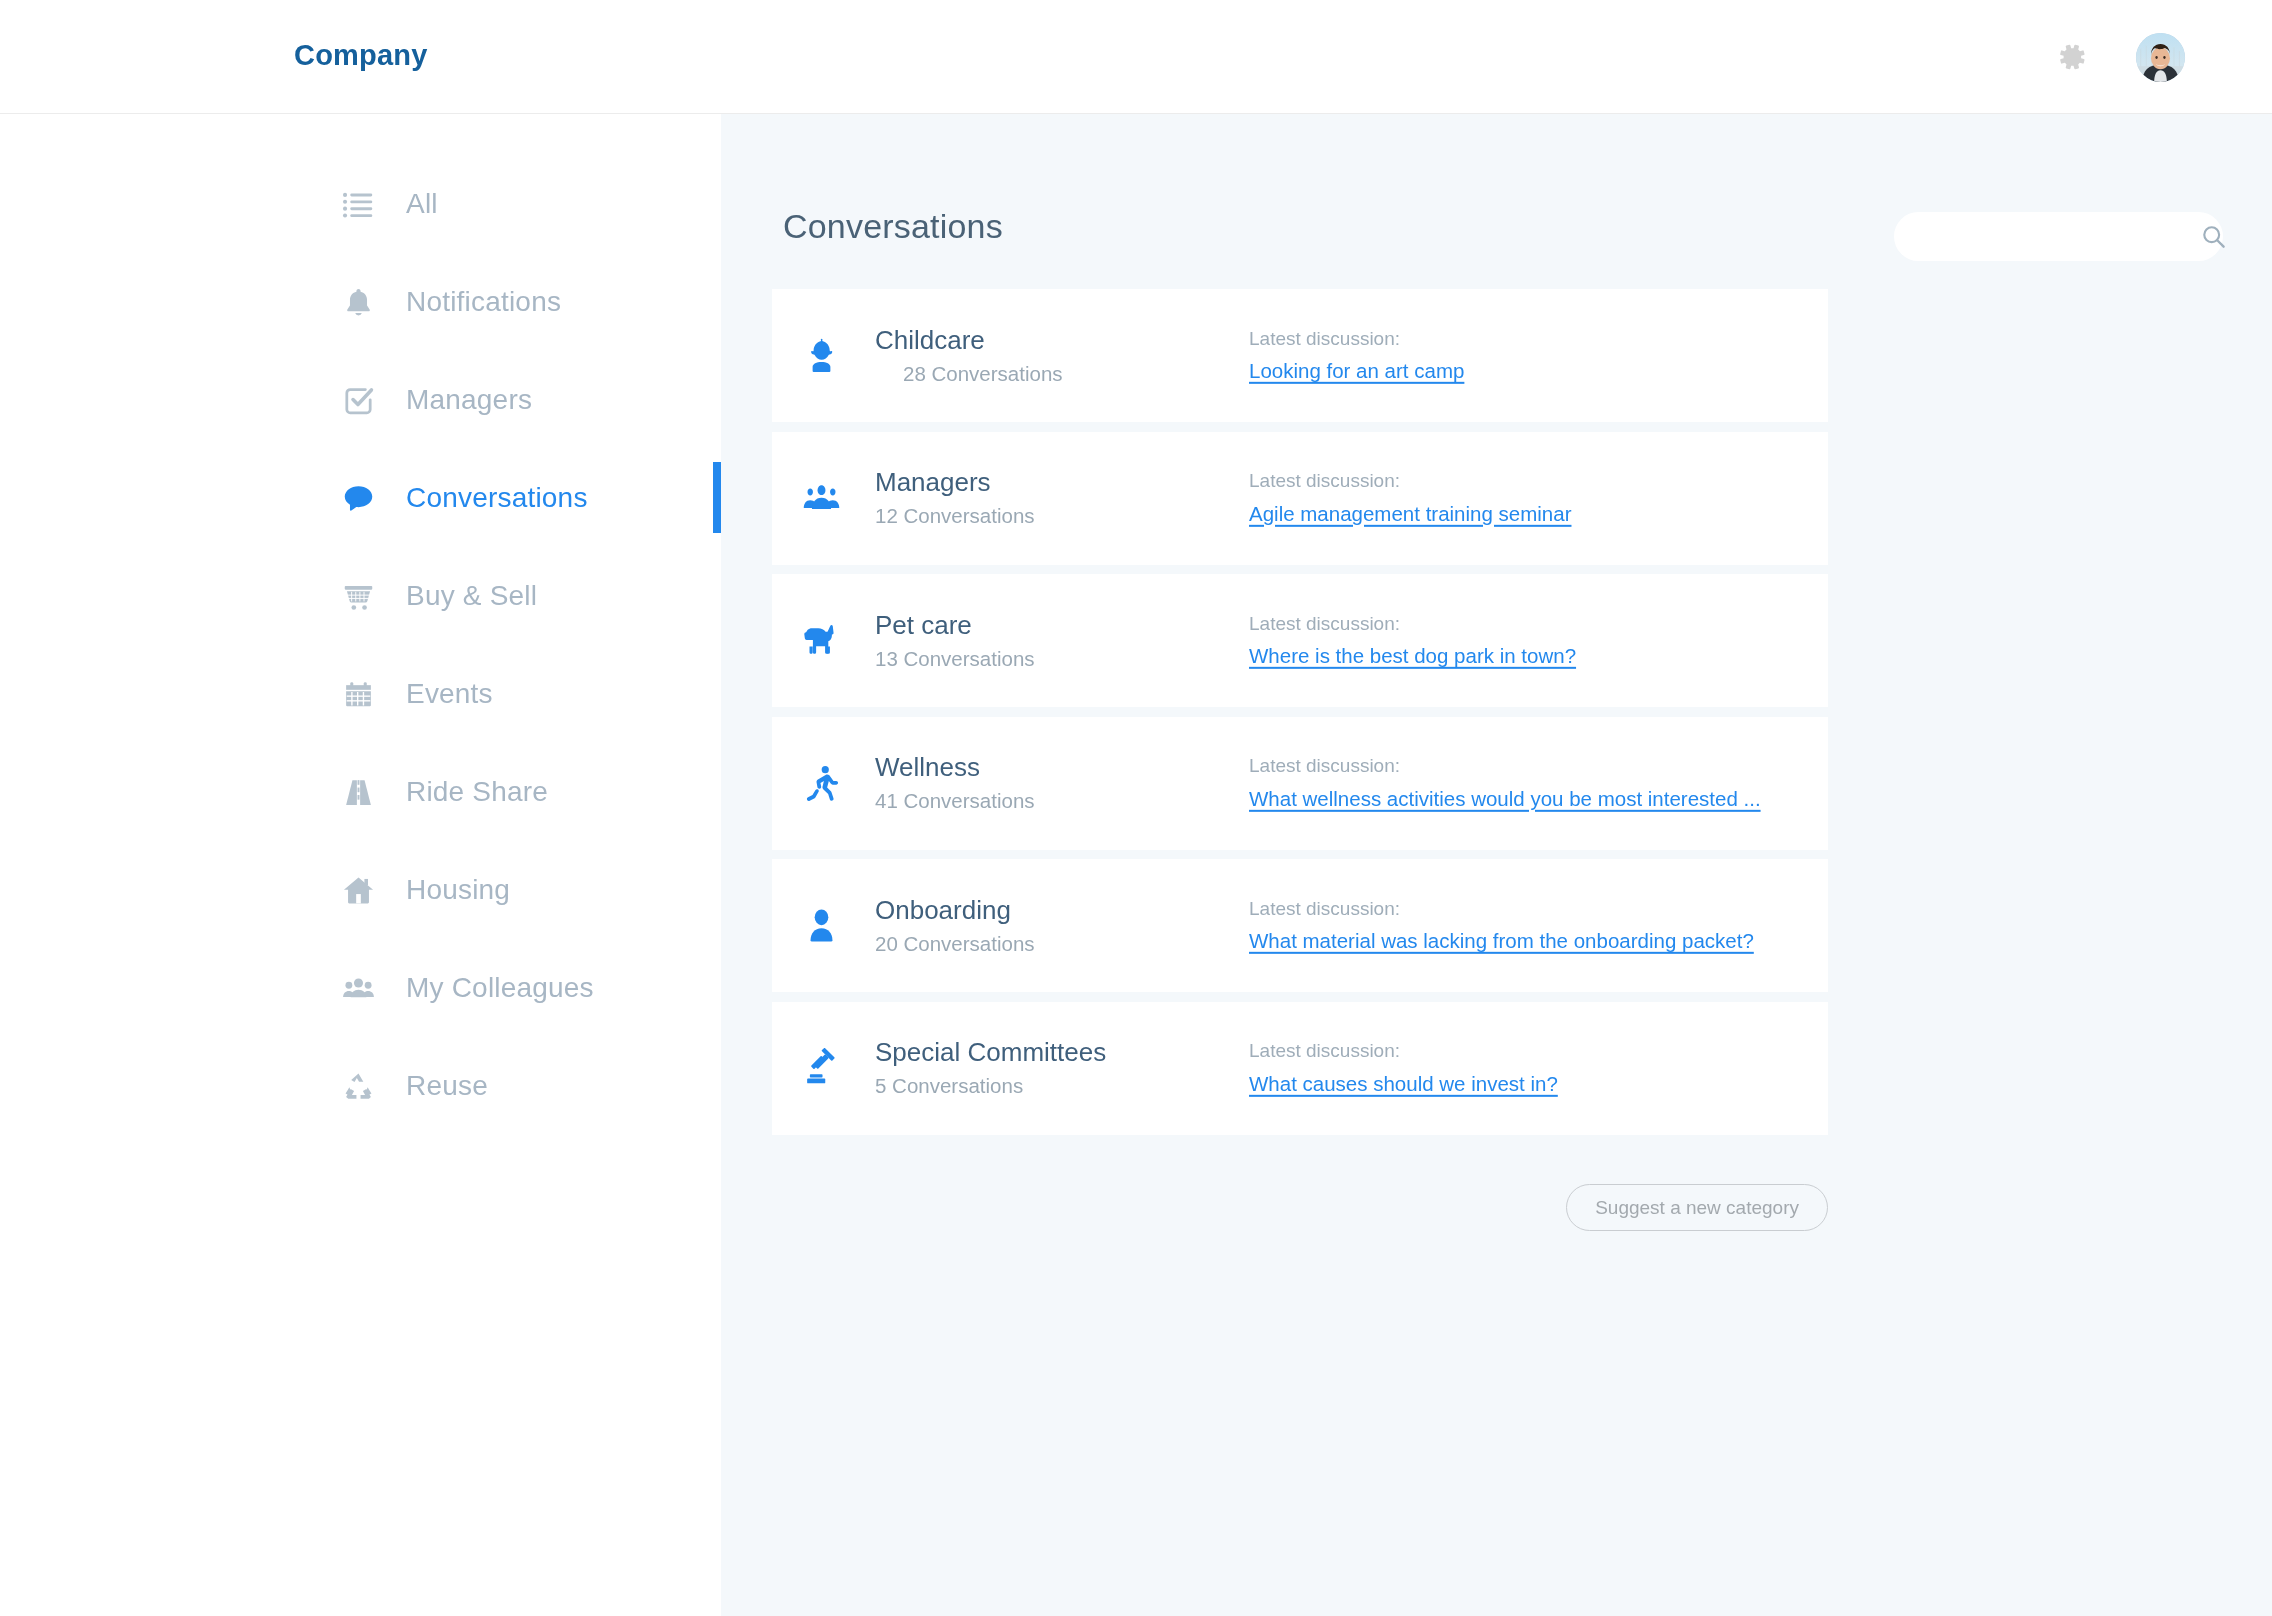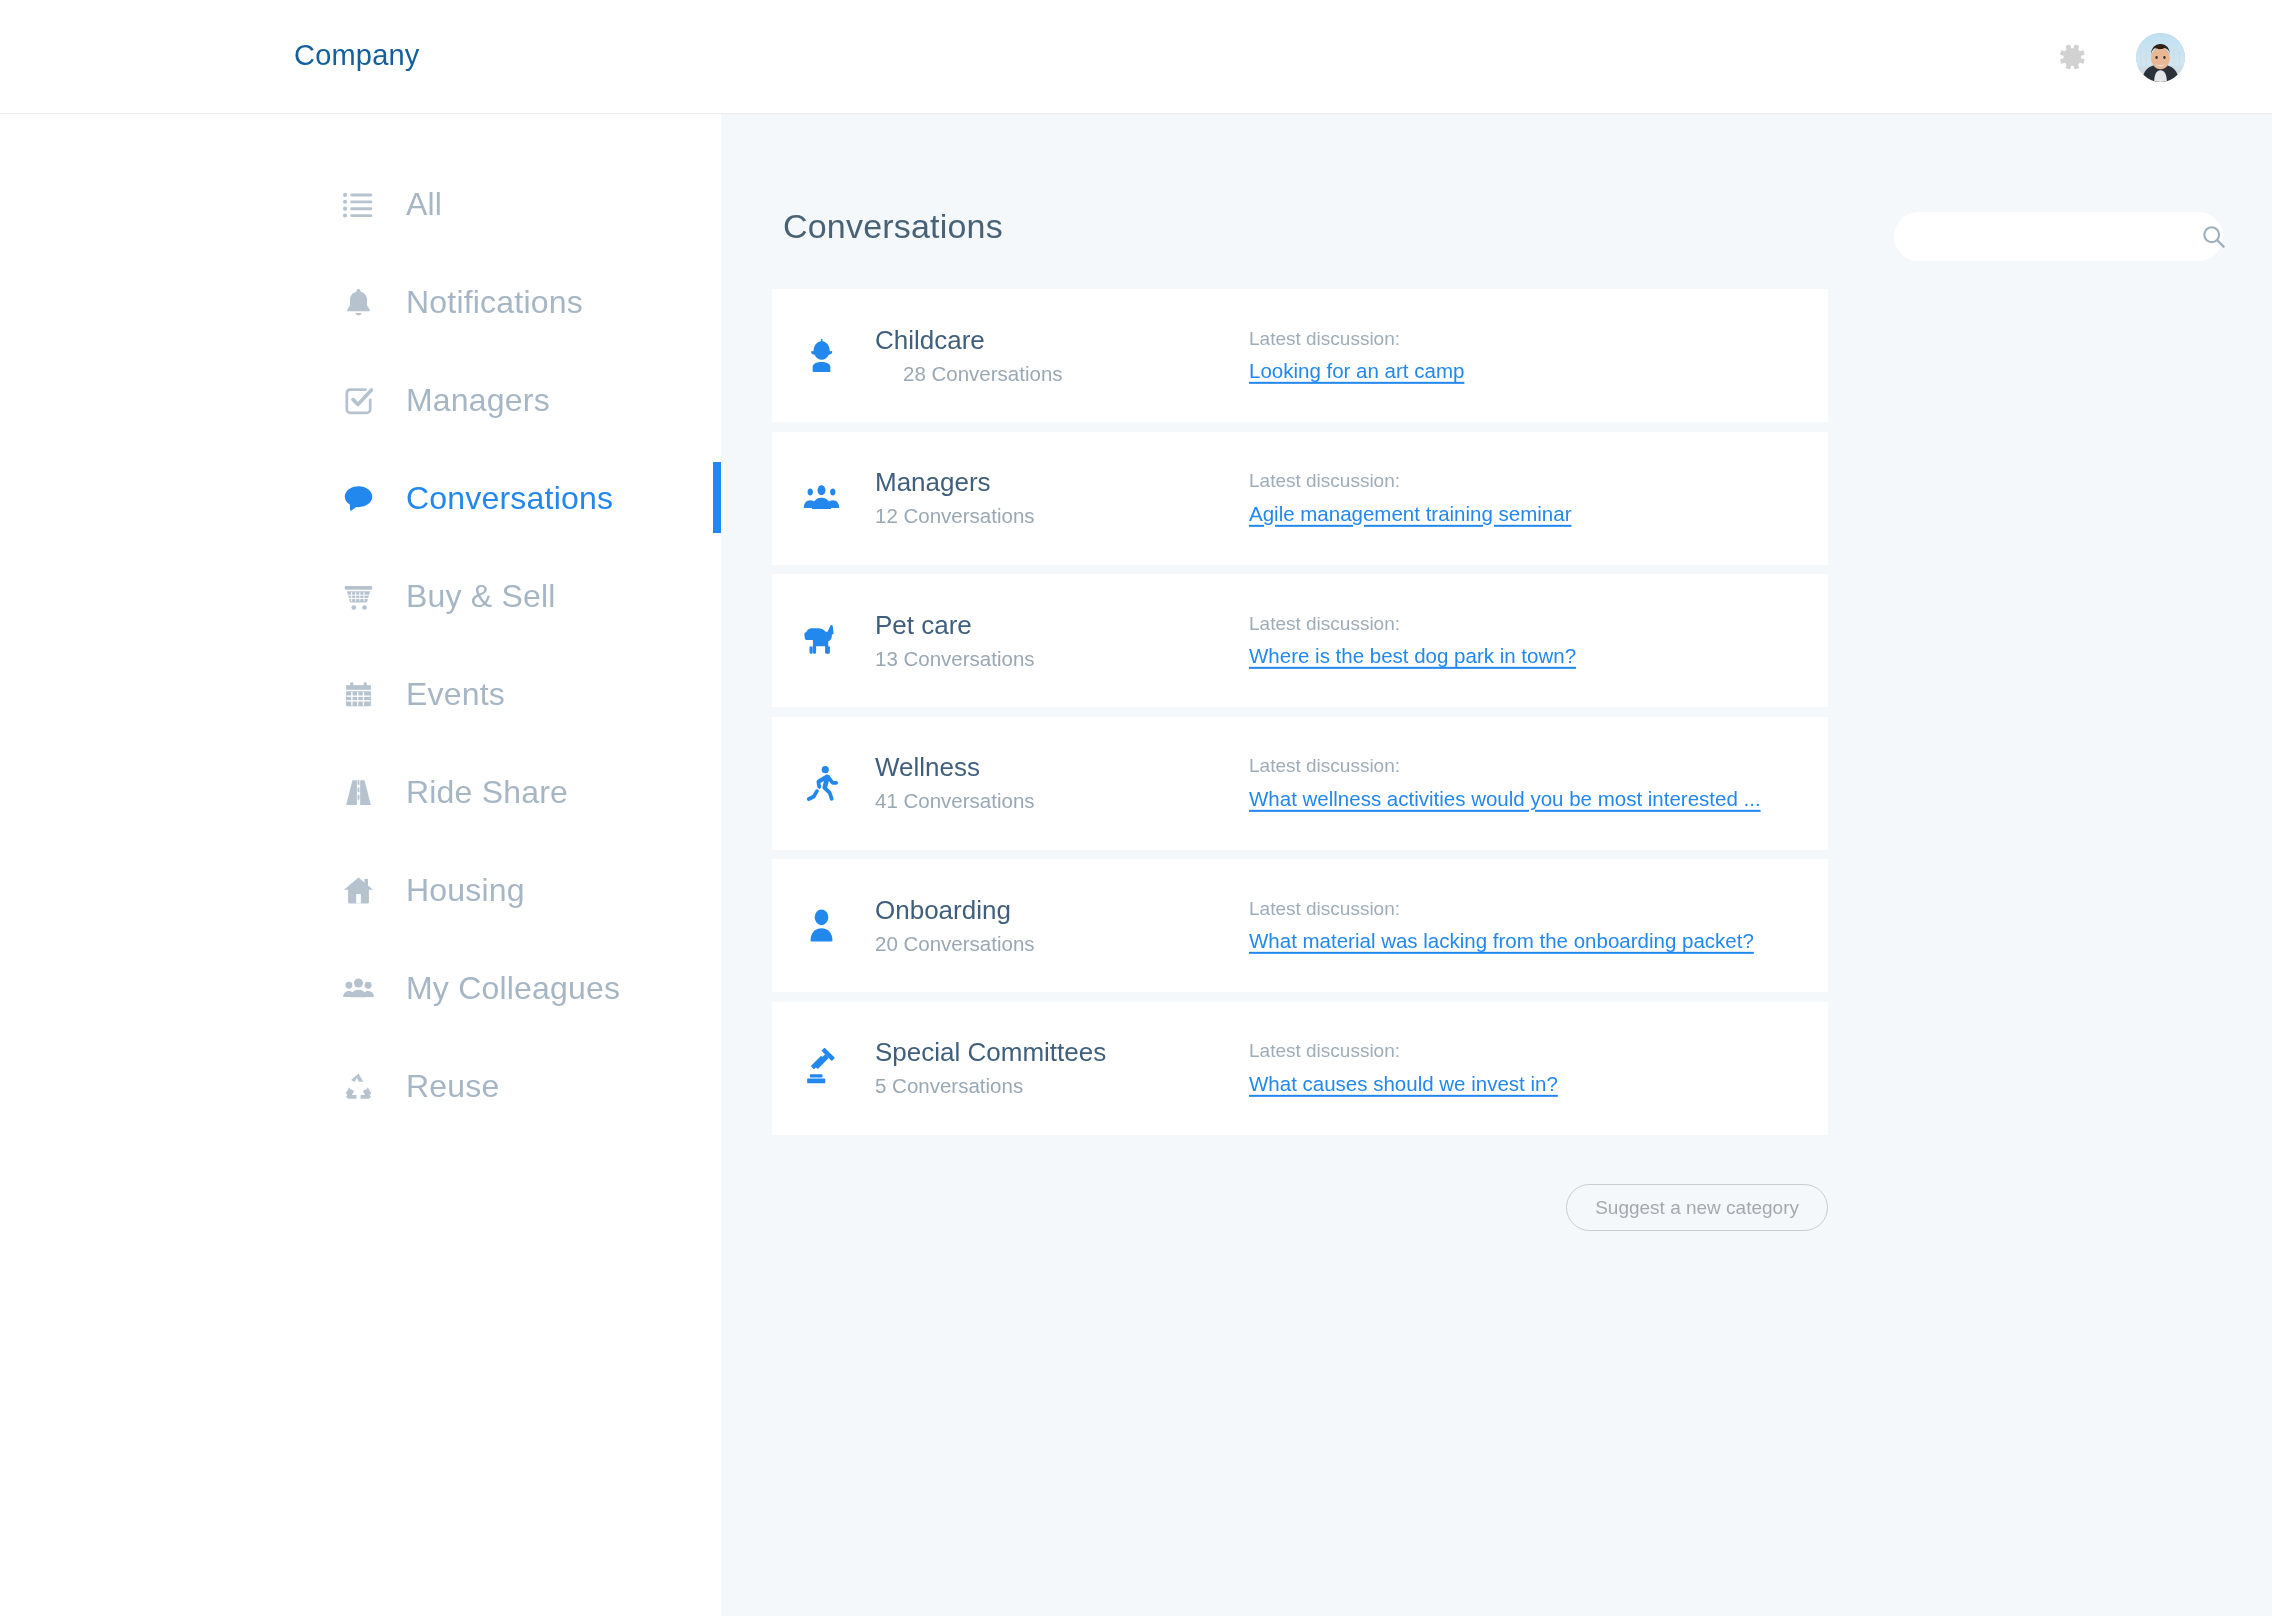--- a/index.html
+++ b/index.html
@@ -22,21 +22,21 @@
     background: #ffffff;
     border-bottom: 1.6px solid #ececec;
     display: flex;
     align-items: center;
   }
   .brand {
     position: absolute;
     left: 294px;
     top: 39px;
     font-size: 29px;
-    font-weight: normal;
+    font-weight: bold;
     color: #15609c;
     letter-spacing: 0.2px;
     white-space: nowrap;
     text-align: center;
   }
   .header-actions {
     position: absolute;
     right: 88px;
     top: 0;
     height: 114px;
@@ -88,21 +88,21 @@
     width: 44px;
     height: 44px;
     display: flex;
     align-items: center;
     justify-content: center;
   }
   .nav-icon svg { display: block; }
   .nav-label {
     position: absolute;
     left: 406px;
-    font-size: 32px;
+    font-size: 28px;
     color: #a7b6c4;
     letter-spacing: 0.2px;
     white-space: nowrap;
   }
   .nav-item.active .nav-label { color: #2388ed; }
   .active-bar {
     position: absolute;
     right: 0;
     top: 13.4px;
     width: 8px;

